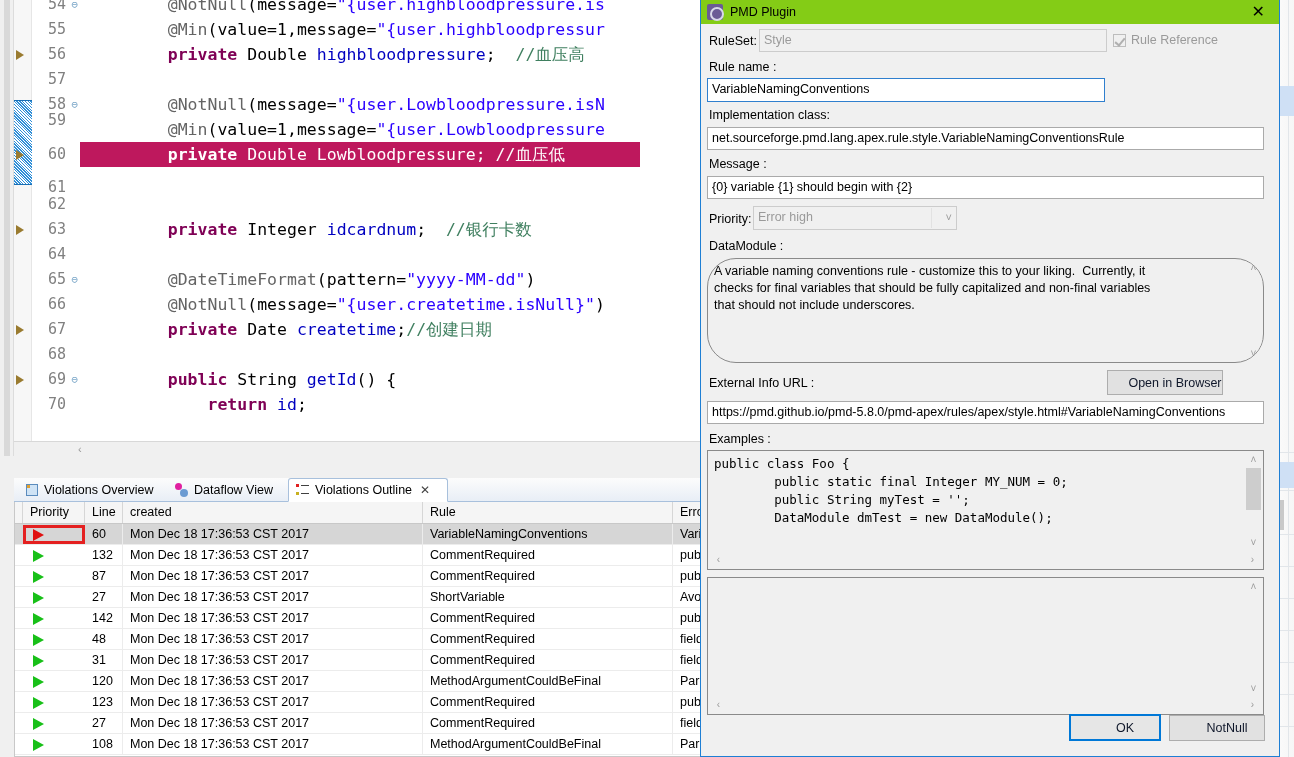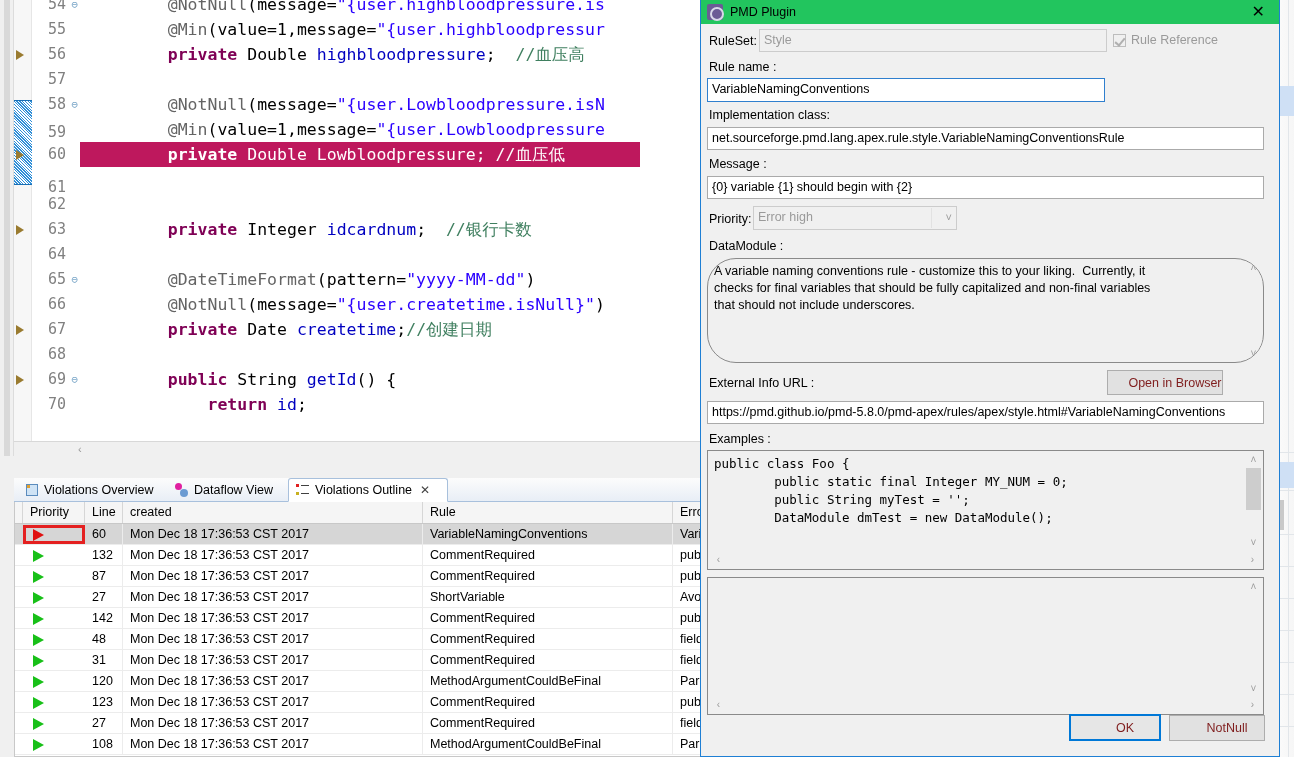--- a/index.html
+++ b/index.html
@@ -175,21 +175,21 @@
 
   
   .dialog {
     position: absolute; left: 700px; top: 0; width: 580px; height: 757px;
     background: #f0f0f0;
     border: 1px solid #1e7fd4;
     border-top: none;
   }
   .dlg-title {
     position: absolute; left: 0; top: 0; right: 0; height: 24px;
-    background: #22c55e;
+    background: #84cc16;
     display: flex; align-items: center; padding: 0 6px;
   }
   .dlg-title .t-icon {
     width: 16px; height: 16px; margin-right: 7px;
     background: #6b5b95; border-radius: 2px;
     position: relative;
   }
   .dlg-title .t-icon::after {
     content:''; position:absolute; left:3px; top:3px; width:10px; height:10px;
     border: 2px solid #d8d8e8; border-radius: 50%;
@@ -259,21 +259,21 @@
     background: #f0f0f0;
   }
   .hsb .lt, .hsb .rt {
     position: absolute; top: 0; width: 15px; height: 16px;
     text-align: center; font-size: 10px; color: #9b9b9b; line-height: 16px;
   }
   .hsb .lt { left: 2px; } .hsb .rt { right: 2px; }
 
   .btn {
     position: absolute; background: #e1e1e1; border: 1px solid #adadad;
-    font-size: 12.5px; color: #7f1d1d;
+    font-size: 12.5px; color: #0f172a;
     display: flex; align-items: center; justify-content: center; padding-left: 20px;
   }
   .btn.primary { border: 2px solid #0078d7; background: #e6e6e6; }
 </style>
 </head>
 <body>
 
 <div id="root">
 
   <div class="bg-right">
@@ -309,21 +309,21 @@
       </div>
 
     <div class="line-numbers" id="line-numbers">
         <div class="ln" style="top: -8px;">54</div>
         <div class="fold" style="top: -8px;">⊖</div>
         <div class="ln" style="top: 17px;">55</div>
         <div class="ln" style="top: 42px;">56</div>
         <div class="ln" style="top: 67px;">57</div>
         <div class="ln" style="top: 92px;">58</div>
         <div class="fold" style="top: 92px;">⊖</div>
-        <div class="ln" style="top: 120px; text-align: center;">59</div>
+        <div class="ln" style="top: 108px; text-align: center;">59</div>
         <div class="ln" style="top: 142px;">60</div>
         <div class="ln" style="top: 167px; margin-top: 8px;">61</div>
         <div class="ln" style="top: 192px;">62</div>
         <div class="ln" style="top: 217px;">63</div>
         <div class="ln" style="top: 242px;">64</div>
         <div class="ln" style="top: 267px;">65</div>
         <div class="fold" style="top: 267px;">⊖</div>
         <div class="ln" style="top: 292px;">66</div>
         <div class="ln" style="top: 317px;">67</div>
         <div class="ln" style="top: 342px;">68</div>

